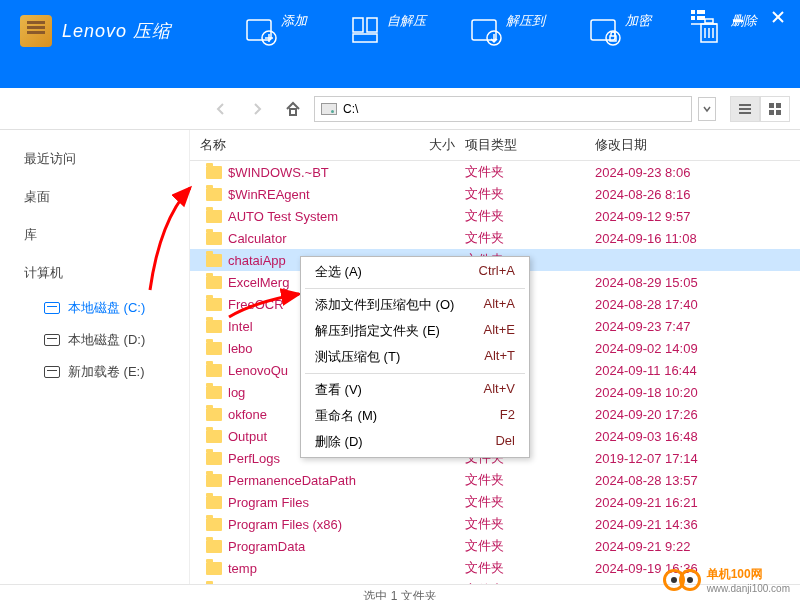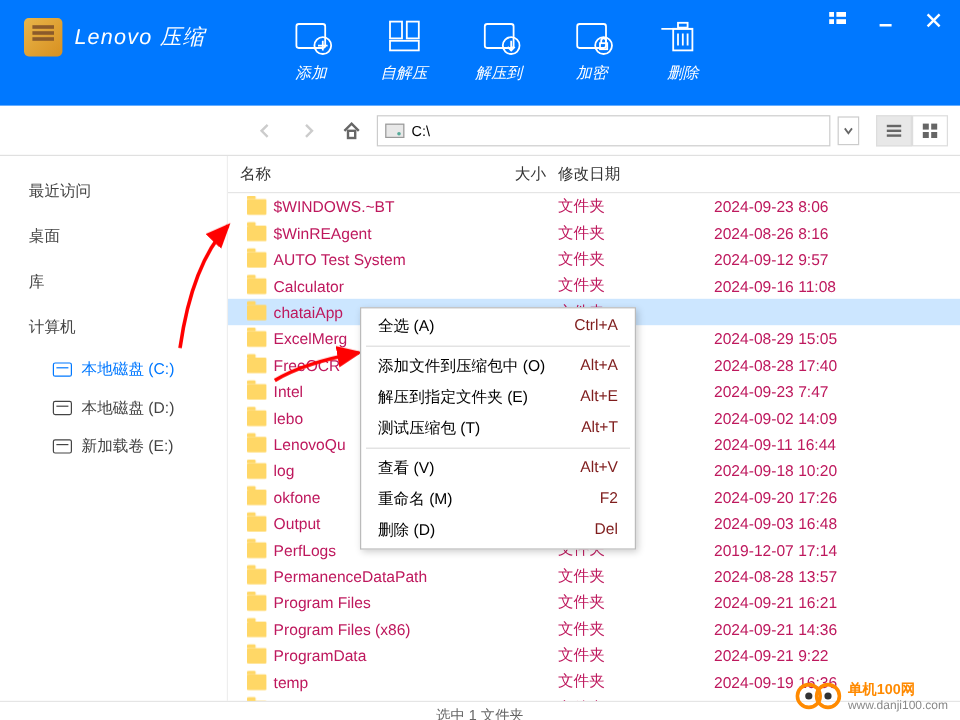--- a/index.html
+++ b/index.html
@@ -4,21 +4,21 @@
 <style>
 * { margin: 0; padding: 0; box-sizing: border-box; font-family: "Microsoft YaHei", sans-serif; }
 body { width: 800px; height: 600px; overflow: hidden; background: #fff; position: relative; }
 
 .titlebar { height: 88px; background: #0078ff; display: flex; align-items: flex-start; color: #fff; position: relative; font-style: italic; }
 .logo-area { display: flex; align-items: center; padding: 15px 20px; gap: 10px; }
 .app-icon { width: 32px; height: 32px; background: linear-gradient(135deg,#e8b54a,#d89020); border-radius: 4px; position: relative; display: flex; align-items: center; justify-content: center; }
 .app-icon::before { content:""; width:18px; height:3px; background:#8b5a2b; position:absolute; top:6px; box-shadow:0 5px 0 #8b5a2b, 0 10px 0 #8b5a2b; }
 .app-title { font-size: 18px; font-weight: 400; letter-spacing: 1px; }
 .toolbar { display: flex; margin-left: 40px; gap: 20px; padding-top: 8px; }
-.tool-btn { display: flex; flex-direction: column; align-items: center; gap: 4px; cursor: pointer; padding: 4px 10px; }
+.tool-btn { display: flex; flex-direction: row; align-items: flex-start; gap: 4px; cursor: pointer; padding: 4px 10px; }
 .tool-icon { width: 36px; height: 36px; display: flex; align-items: center; justify-content: center; }
 .tool-icon svg { width: 36px; height: 36px; stroke: #fff; fill: none; stroke-width: 1.5; }
 .tool-label { font-size: 13px; }
 .win-controls { position: absolute; right: 8px; top: 6px; display: flex; gap: 12px; align-items: center; }
 .win-btn { width: 28px; height: 22px; display: flex; align-items: center; justify-content: center; cursor: pointer; color:#fff; }
 
 .navbar { height: 42px; display: flex; align-items: center; padding: 0 10px; gap: 6px; border-bottom: 1px solid #e0e0e0; background:#fff; }
 .nav-left-spacer { width: 190px; }
 .nav-btn { width: 30px; height: 30px; display: flex; align-items: center; justify-content: center; color: #666; cursor: pointer; }
 .nav-btn.disabled { color: #ccc; }
@@ -222,20 +222,21 @@
         <div class="side-sub">
           <span class="disk-icon"></span>
           <span>新加载卷 (E:)</span>
         </div>
       </div>
   </div>
   <div class="filelist">
     <div class="list-header">
       <div class="col-name">名称</div>
       <div class="col-size">大小</div>
+      <div class="col-type">项目类型</div>
       <div class="col-date">修改日期</div>
     </div>
     <div id="rows-container">
         <div class="row">
           <div class="col-name">
             <span class="folder-icon"></span>
             <span>$WINDOWS.~BT</span>
           </div>
           <div class="col-size"></div>
           <div class="col-type">文件夹</div>

